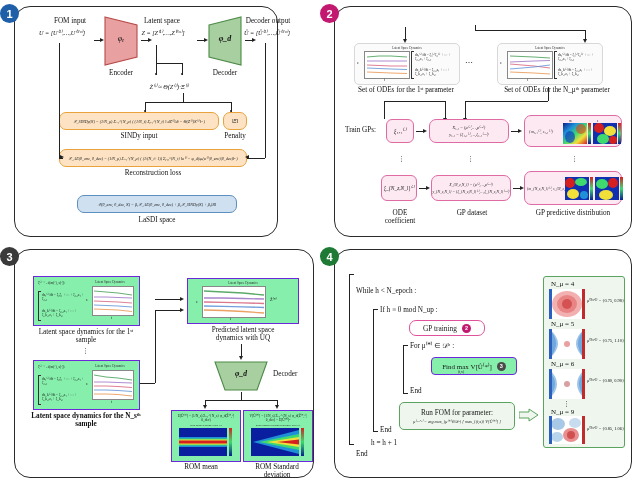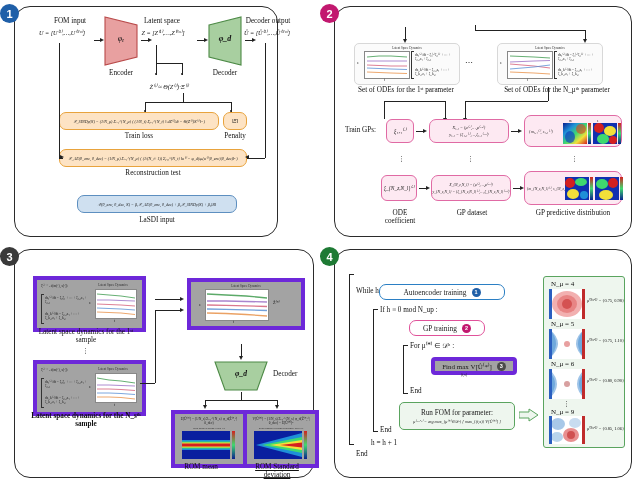--- a/index.html
+++ b/index.html
@@ -30,21 +30,21 @@
 
   
   .rbox{position:absolute;box-sizing:border-box;border-radius:7px;display:flex;align-items:center;justify-content:center;text-align:center;}
   .orange{background:#fde3c4;border:1px solid #e8a33d;}
   .blue{background:#cfe0f0;border:1px solid #5d8fc0;}
   .pink{background:#fde9f2;border:1px solid #e06aa4;}
   .greybox{background:#fbfbfb;border:1px solid #d8d8d8;border-radius:5px;}
   .greenbox{background:#eef6ee;border:1px solid #5aa45f;}
   .bluebox{background:#fff;border:1.1px solid #2b7fc4;}
   .pinkbox{background:#fff;border:1.1px solid #e0529a;}
-  .greyout{background:#a3a3a3;border:4px solid #6d28d9;}
+  .greyout{background:#86efac;border:1px solid #6d28d9;}
 
   
   .ln{position:absolute;background:#222;}
   .h{height:.85px;}
   .v{width:.85px;}
   .arw{position:absolute;width:0;height:0;}
   .ar{border-top:2.6px solid transparent;border-bottom:2.6px solid transparent;border-left:4.2px solid #222;}
   .al{border-top:2.6px solid transparent;border-bottom:2.6px solid transparent;border-right:4.2px solid #222;}
   .ad{border-left:2.6px solid transparent;border-right:2.6px solid transparent;border-top:4.2px solid #222;}
 
@@ -114,43 +114,43 @@
     <div class="ln v" style="left:168px;top:86px;height:9px;"></div>
     <div class="ln h" style="left:130px;top:94.5px;width:86px;"></div>
     <div class="ln v" style="left:130px;top:94.5px;height:10px;"></div>
     <div class="ln v" style="left:216px;top:94.5px;height:10px;"></div>
     <div class="sq" style="left:129px;top:103px;"></div>
     <div class="sq" style="left:215px;top:103px;"></div>
 
     <div class="rbox orange" style="left:44px;top:105px;width:160px;height:18px;">
       <span class="eq" style="font-size:4.1px;padding:0 3px;">ℒ_SINDy(Ξ) = (1/N_μ) Σᵢ₌₁^{N_μ} ( (1/N_t) Σⱼ₌₁^{N_t} ‖ dZ⁽ⁱ⁾/dt − Θ(Z⁽ⁱ⁾)Ξ⁽ⁱ⁾ ‖² )</span>
     </div>
-    <div class="lbl" style="left:84px;top:125px;width:80px;">Train loss</div>
+    <div class="lbl" style="left:84px;top:125px;width:80px;">SINDy input</div>
 
     <div class="rbox orange" style="left:208px;top:105px;width:24px;height:18px;">
       <span class="eq" style="font-size:5.2px;">‖Ξ‖</span>
     </div>
     <div class="lbl" style="left:198px;top:125px;width:44px;">Penalty</div>
 
     <div class="rbox orange" style="left:44px;top:142px;width:188px;height:18px;">
       <span class="eq" style="font-size:4.1px;padding:0 3px;">ℒ_AE(θ_enc, θ_dec) = (1/N_μ) Σᵢ₌₁^{N_μ} ( (1/(N_t+1)) Σⱼ₌₀^{N_t} ‖u⁽ⁱ⁾ − φ_d(φₑ(u⁽ⁱ⁾|θ_enc)|θ_dec)‖² )</span>
     </div>
-    <div class="lbl" style="left:86px;top:162px;width:104px;">Reconstruction test</div>
+    <div class="lbl" style="left:86px;top:162px;width:104px;">Reconstruction loss</div>
 
     <div class="ln v" style="left:44px;top:36px;height:115px;"></div>
     <div class="ln h" style="left:44px;top:150.5px;width:4px;"></div>
     <div class="arw ar" style="left:45px;top:148px;"></div>
     <div class="ln v" style="left:250px;top:36px;height:115px;"></div>
     <div class="ln h" style="left:232px;top:150.5px;width:18px;"></div>
     <div class="arw al" style="left:230px;top:148px;"></div>
 
     <div class="rbox blue" style="left:62px;top:188px;width:160px;height:18px;">
       <span class="eq" style="font-size:4.1px;padding:0 3px;">ℒ(θ_enc, θ_dec, Ξ) = β₁ℒ_AE(θ_enc, θ_dec) + β₂ℒ_SINDy(Ξ) + β₃‖Ξ‖</span>
     </div>
-    <div class="lbl" style="left:102px;top:209px;width:80px;">LaSDI input</div>
+    <div class="lbl" style="left:102px;top:209px;width:80px;">LaSDI space</div>
   </div>
 
   <div class="badge b2">2</div>
   <div class="panel p2">
 
 
     <div class="ln v" style="left:70px;top:20px;height:14px;"></div>
     <div class="arw ad" style="left:67.5px;top:32px;"></div>
     <div class="ln h" style="left:70px;top:20px;width:0px;"></div>
     <div class="ln h" style="left:140px;top:23px;width:110px;"></div>
@@ -392,20 +392,22 @@
           <polyline points="1,11 20,11 40,11.5 61,12" fill="none" stroke="#9b6fc4" stroke-width="1.3" opacity=".85"></polyline>
           <polyline points="1,15 20,15.3 40,15.8 61,16.5" fill="none" stroke="#d4607a" stroke-width="1.3" opacity=".85"></polyline>
           <polyline points="1,19 20,19.3 40,19.8 61,20.5" fill="none" stroke="#5b8fd4" stroke-width="1.3" opacity=".85"></polyline>
           <polyline points="1,23 20,23.5 40,24.5 61,26" fill="none" stroke="#e8924a" stroke-width="1.3" opacity=".85"></polyline>
         </svg>
       </div>
       <div class="xtiny" style="position:absolute;left:8px;top:21px;">z</div>
       <div class="xtiny" style="position:absolute;left:42px;top:38px;">t</div>
       <div class="xtiny" style="position:absolute;left:82px;top:18px;font-size:4.4px;">Ẑ⁽*⁾</div>
     </div>
+    <div class="lbl" style="left:176px;top:76px;width:104px;white-space:pre-line;">Predicted latent space
+dynamics with UQ</div>
 
     <div class="ln v" style="left:226px;top:94px;height:14px;"></div>
     <div class="arw ad" style="left:223.5px;top:106px;"></div>
 
     <div class="trap" style="left:198px;top:110px;">
       <svg width="56" height="32">
           <polygon points="2,2 54,2 44,30 12,30" fill="#a8cfa0" stroke="#4d8a46" stroke-width="1.1"></polygon>
         </svg>
     </div>
     <div class="lbl eq" style="left:198px;top:120px;width:56px;font-size:7.5px;font-weight:bold;">φ_d</div>
@@ -449,37 +451,33 @@
           <path d="M16,14 L48,9 L48,19 Z" fill="#f2e03a"></path>
           <path d="M26,14 L48,11.5 L48,16.5 Z" fill="#d42020"></path>
         </svg>
       </div>
       <div class="cbar" style="left:57px;top:17px;height:28px;">
         <svg width="3" height="28">
             <rect width="3" height="28" fill="url(#cb1)"></rect>
           </svg>
       </div>
     </div>
-    <div class="lbl" style="left:228px;top:213px;width:68px;white-space:pre-line;text-decoration:underline;">ROM Standard
+    <div class="lbl" style="left:228px;top:213px;width:68px;white-space:pre-line;">ROM Standard
 deviation</div>
   </div>
 
   <div class="badge b4">4</div>
   <div class="panel p4">
 
     <div class="ln v" style="left:14px;top:24px;height:170px;"></div>
     <div class="ln h" style="left:14px;top:24px;width:5px;"></div>
     <div class="ln h" style="left:14px;top:193.5px;width:5px;"></div>
 
     <div class="lbl l" style="left:21px;top:21px;width:110px;margin-top:16px;">While h &lt; N_epoch :</div>
 
-    <div class="rbox bluebox" style="left:44px;top:34px;width:126px;height:16px;">
-      <span style="font-size:7.4px;">Autoencoder training</span>
-      <span style="display:inline-flex;align-items:center;justify-content:center;width:9px;height:9px;border-radius:50%;background:#1f5fa8;color:#fff;font-family:'Liberation Sans',sans-serif;font-size:5.5px;font-weight:bold;margin-left:5px;">1</span>
-    </div>
 
     <div class="ln v" style="left:38px;top:59px;height:122px;"></div>
     <div class="ln h" style="left:38px;top:59px;width:5px;"></div>
     <div class="ln h" style="left:38px;top:180.5px;width:5px;"></div>
     <div class="lbl l" style="left:45px;top:56px;width:120px;">If  h ≡ 0  mod N_up :</div>
 
     <div class="rbox pinkbox" style="left:74px;top:70px;width:76px;height:16px;">
       <span style="font-size:7.4px;">GP training</span>
       <span style="display:inline-flex;align-items:center;justify-content:center;width:9px;height:9px;border-radius:50%;background:#c2186f;color:#fff;font-family:'Liberation Sans',sans-serif;font-size:5.5px;font-weight:bold;margin-left:5px;">2</span>
     </div>

